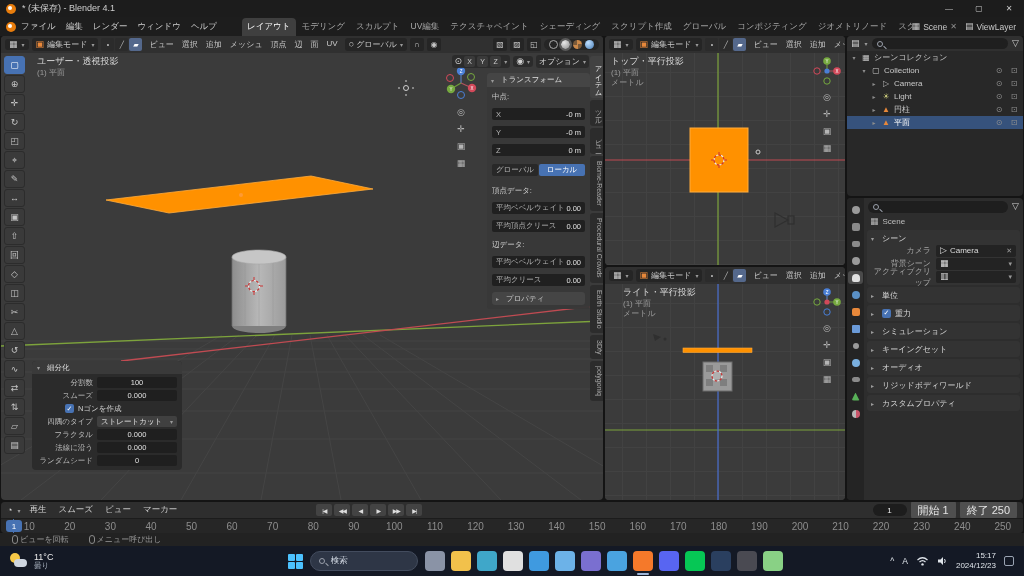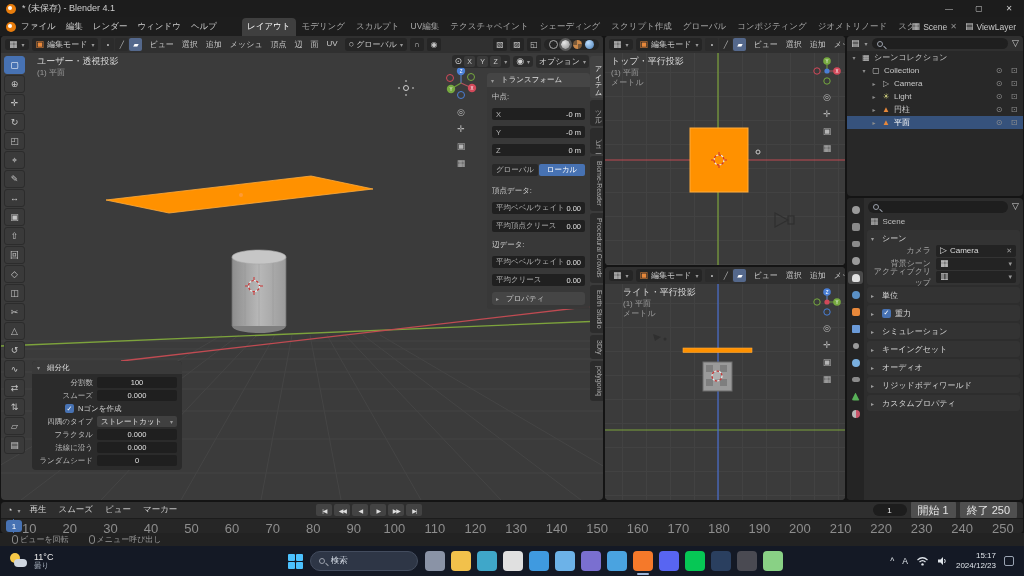--- a/index.html
+++ b/index.html
@@ -113,21 +113,21 @@
 .p-x{margin-left:auto;color:#999;font-size:7px}
 
 .timeline{position:absolute;left:1px;top:502px;width:1022px;height:31px;background:#262626;border-radius:4px;overflow:hidden}
 .tl-hdr{height:16px;background:#2e2e2e;display:flex;align-items:center;gap:4px;padding:0 6px;font-size:8.5px}
 .tl-transport{display:flex;gap:2px;margin-left:130px}
 .tp-btn{min-width:16px;height:12px;background:#434343;border-radius:2px;display:flex;align-items:center;justify-content:center;font-size:6px;color:#ddd;padding:0 3px;letter-spacing:-1px}
 .tl-right{margin-left:auto;display:flex;gap:4px;align-items:center}
 .tl-frame{width:34px;height:12px;background:#1d1d1d;border-radius:6px;color:#eee;display:flex;align-items:center;justify-content:center;font-size:8px}
 .tl-range{height:24px;background:#4f4f4f;border-radius:6px;display:flex;align-items:center;gap:3px;padding:0 7px;font-size:11px;color:#e3e3e3}
 .tl-ruler{position:relative;height:15px;background:#262626;border-top:1px solid #1c1c1c;display:flex;padding:2px 0 0 8px}
-.tick{flex:1;text-align:center;font-size:13px;color:#8d8d8d}
+.tick{flex:1;text-align:center;font-size:10px;color:#8d8d8d}
 .playhead{position:absolute;left:5px;top:1px;width:16px;height:12px;background:#4772b3;border-radius:3px;color:#fff;font-size:8px;display:flex;align-items:center;justify-content:center;z-index:2}
 .ph-line{position:absolute;left:12px;top:0;width:1px;height:15px;background:#4772b3}
 
 .statusbar{position:absolute;left:0;top:533px;width:100%;height:13px;background:#222;display:flex;align-items:center;gap:20px;padding:0 12px;font-size:8px;color:#9a9a9a}
 .sb-item{display:flex;align-items:center;gap:2px}
 .mico{width:6px;height:9px;border:1px solid #8a8a8a;border-radius:3px;display:inline-block}
 
 .taskbar{position:absolute;left:0;top:546px;width:100%;height:30px;background:#141925;display:flex;align-items:center;padding:0 10px}
 .tb-weather{display:flex;align-items:center;gap:6px;width:170px;flex-shrink:0}
 .wicon{position:relative;width:18px;height:16px}

